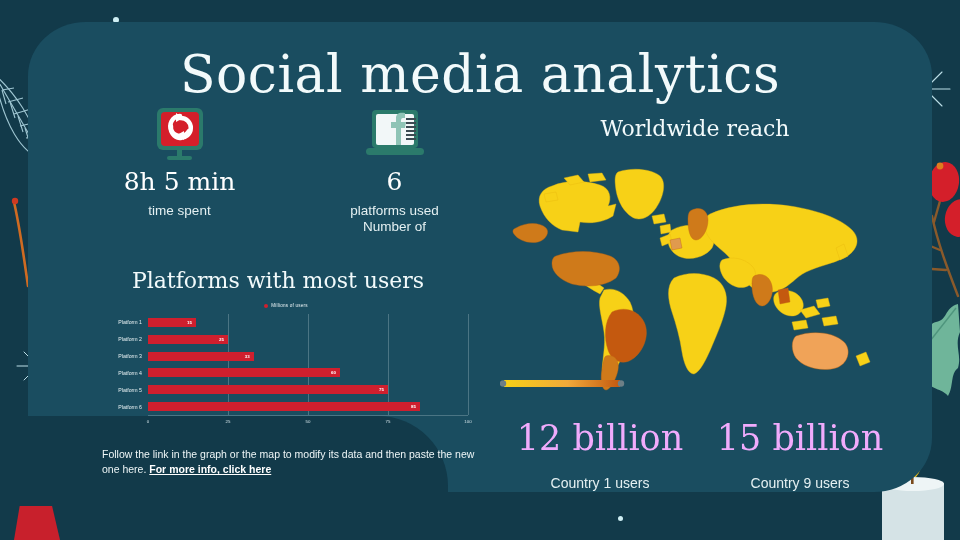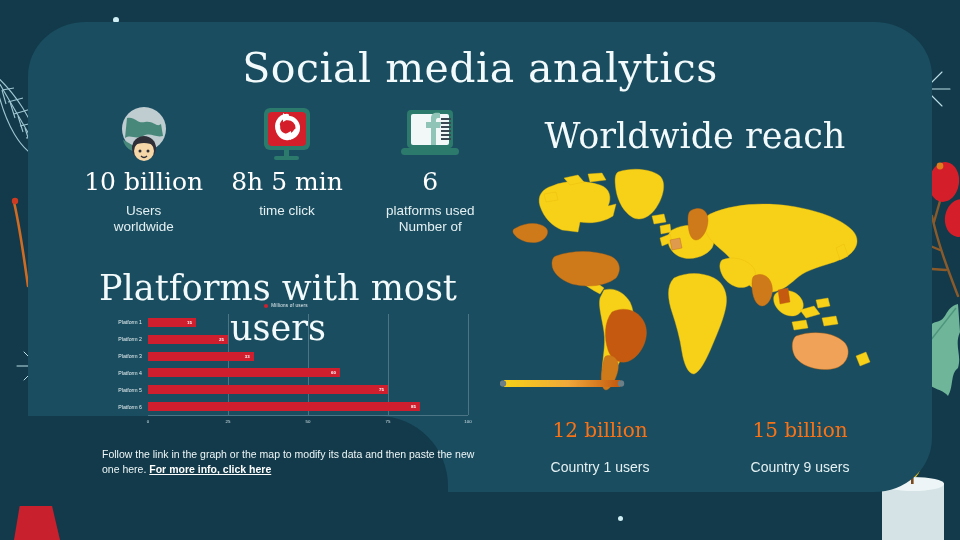--- a/index.html
+++ b/index.html
@@ -23,25 +23,25 @@
   }
 
   
   .deco{position:absolute;pointer-events:none;}
   .dot{position:absolute;border-radius:50%;background:#cfeff4;}
 
   
   .title{
     position:absolute;left:0;right:0;top:44px;text-align:center;
     font-family:"DejaVu Serif", serif;
-    font-size:41px;letter-spacing:.5px;color:#f2fafb;font-weight:400;
+    font-size:52px;letter-spacing:.5px;color:#f2fafb;font-weight:400;
   }
   .subhead{
     font-family:"DejaVu Serif", serif;
-    font-size:35px;color:#f2fafb;font-weight:400;
+    font-size:22px;color:#f2fafb;font-weight:400;
   }
   .reach-head{position:absolute;left:530px;top:116px;width:330px;text-align:center;}
   .plat-head{position:absolute;left:88px;top:268px;width:380px;text-align:center;}
 
   
   .kpis{position:absolute;left:72px;top:104px;width:430px;display:flex;}
   .kpi{flex:1;text-align:center;}
   .kpi-icon{height:58px;display:flex;align-items:flex-end;justify-content:center;margin-bottom:6px;}
   .kpi-value{
     font-family:"DejaVu Serif", serif;
@@ -82,21 +82,21 @@
   }
   .caption a{color:#ffffff;font-weight:bold;text-decoration:underline;}
 
   
   .map{position:absolute;left:500px;top:160px;width:390px;height:235px;}
   .map svg{width:100%;height:100%;}
 
   
   .bstats{position:absolute;left:500px;top:418px;width:400px;display:flex;}
   .bstat{flex:1;text-align:center;}
-  .bstat-value{font-family:"DejaVu Serif", serif;font-size:20px;color:#f97316;}
+  .bstat-value{font-family:"DejaVu Serif", serif;font-size:35px;color:#f0abfc;}
   .bstat-label{font-size:14px;color:#e4f0f2;margin-top:17px;}
 </style>
 </head>
 <body>
 
 <div class="slide">
 
   <svg class="deco" style="left:-8px;top:68px;width:66px;height:110px;" viewBox="0 0 66 110">
     <g fill="none" stroke="#9fc6d2" stroke-width="1.1">
       <path d="M2 6 C 20 22, 44 52, 52 92 C 30 86, 12 58, 2 6 Z"></path>
@@ -172,58 +172,37 @@
   <span class="dot" style="left:33px;top:324px;width:5px;height:5px;"></span>
   <span class="dot" style="left:279px;top:496px;width:5px;height:5px;"></span>
   <span class="dot" style="left:618px;top:516px;width:5px;height:5px;"></span>
 
   <div class="panel"></div>
 
   <div class="title">Social media analytics</div>
 
   <div class="kpis">
 
-    <div class="kpi">
-      <div class="kpi-icon">
-        <svg width="58" height="58" viewBox="0 0 58 58">
-          <circle cx="29" cy="25" r="22" fill="#bfcdd1"></circle>
-          <path d="M12 14 C 20 12, 22 20, 30 18 C 38 16, 42 24, 46 20 L 48 32
-                   C 40 34, 36 28, 28 32 C 20 36, 16 30, 10 34 Z" fill="#47887b"></path>
-          <path d="M8 36 C 14 38, 18 44, 26 42 L 24 48 C 16 48, 10 44, 8 36 Z" fill="#47887b"></path>
-          <circle cx="29" cy="44" r="12" fill="#2f2f38"></circle>
-          <circle cx="29" cy="47" r="10" fill="#f5d7a8"></circle>
-          <path d="M19 42 C 21 33, 37 33, 39 42 C 35 38, 23 38, 19 42 Z" fill="#2f2f38"></path>
-          <circle cx="25" cy="47" r="1.5" fill="#2f2f38"></circle>
-          <circle cx="33" cy="47" r="1.5" fill="#2f2f38"></circle>
-          <path d="M26 52 Q 29 55, 32 52" stroke="#2f2f38" stroke-width="1.3" fill="none"></path>
-        </svg>
-      </div>
-      <div class="kpi-value">10 billion</div>
-      <div class="kpi-label">
-        <div>Users</div>
-        <div>worldwide</div>
-      </div>
-    </div>
 
     <div class="kpi">
       <div class="kpi-icon">
         <svg width="58" height="58" viewBox="0 0 58 58">
           <rect x="26" y="42" width="5" height="12" fill="#2b7a6b"></rect>
           <rect x="16" y="52" width="25" height="4" rx="2" fill="#2b7a6b"></rect>
           <rect x="6" y="4" width="46" height="42" rx="6" fill="#2b7a6b"></rect>
           <rect x="10" y="8" width="38" height="34" rx="4" fill="#d41f2a"></rect>
           <path d="M29 14 A 10 10 0 1 1 20 22" stroke="#ffffff" stroke-width="4.5" fill="none" stroke-linecap="round"></path>
           <path d="M29 12 A 10 10 0 1 0 38 27" stroke="#ffffff" stroke-width="4.5" fill="none" stroke-linecap="round"></path>
           <path d="M25 9 L 32 14 L 25 18 Z" fill="#ffffff"></path>
           <path d="M33 36 L 26 31 L 33 27 Z" fill="#ffffff"></path>
         </svg>
       </div>
       <div class="kpi-value">8h 5 min</div>
       <div class="kpi-label">
-        <div>time click</div>
+        <div>time spent</div>
       </div>
     </div>
 
     <div class="kpi">
       <div class="kpi-icon">
         <svg width="62" height="58" viewBox="0 0 62 58">
           <rect x="8" y="6" width="46" height="38" rx="4" fill="#2b7a6b"></rect>
           <rect x="2" y="44" width="58" height="7" rx="3.5" fill="#2b7a6b"></rect>
           <rect x="12" y="10" width="38" height="31" rx="2" fill="#f2f7f8"></rect>
           <path d="M32 41 L32 24 L27 24 L27 18 L32 18 L32 14 C32 9, 36 8, 41 9 L41 14

